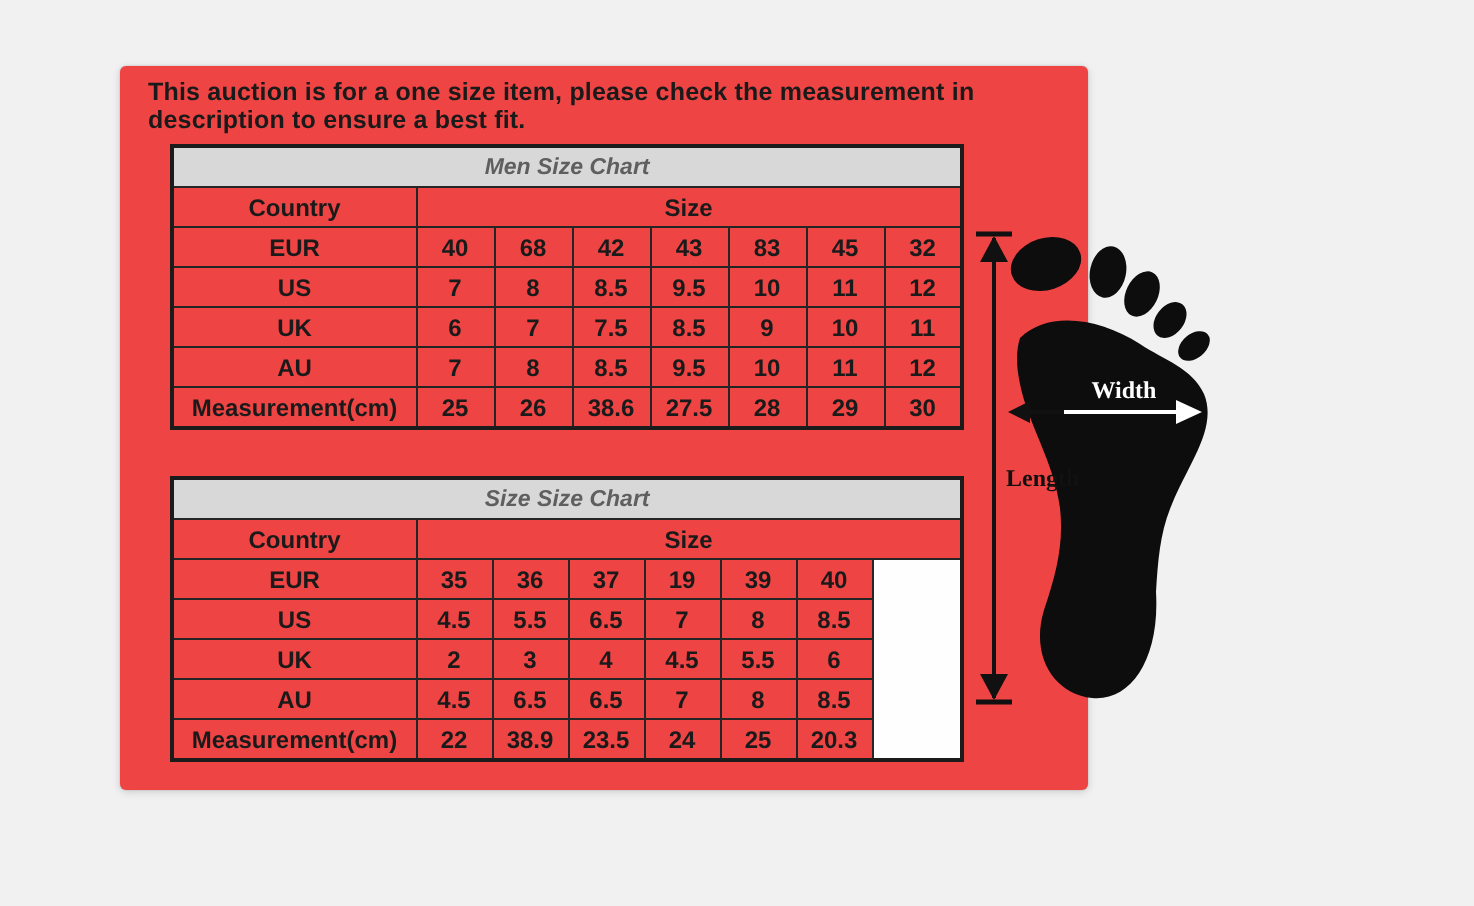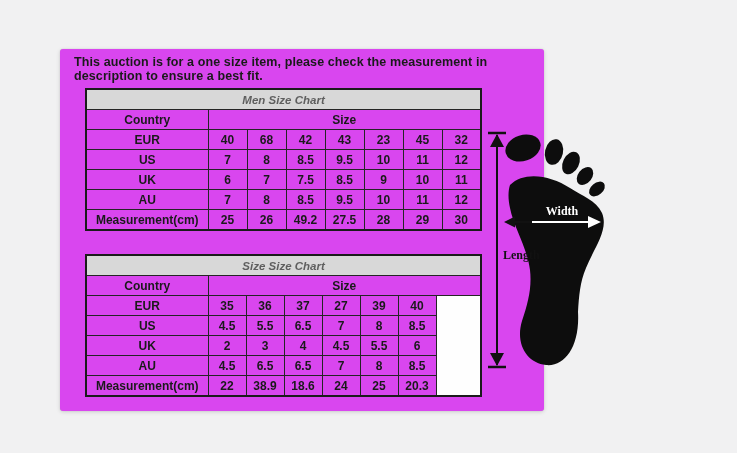--- a/index.html
+++ b/index.html
@@ -3,22 +3,22 @@
 <meta charset="utf-8">
 <style>
   html,body{margin:0;padding:0;}
   body{
     width:737px;height:453px;
     background:#f1f1f2;
     font-family:"Liberation Sans", sans-serif;
     position:relative;overflow:hidden;
   }
   .panel{
-    position:absolute;left:60px;top:49px;width:484px;height:362px;
-    background:#d946ef;border-radius:3px;
+    position:absolute;left:60px;top:33px;width:484px;height:362px;
+    background:#ef4444;border-radius:3px;
     box-shadow:0 1px 4px rgba(0,0,0,0.15), 0 0 1px rgba(0,0,0,0.2);
   }
   .banner{
     position:absolute;left:14px;top:6px;right:8px;
     font-size:12.5px;font-weight:bold;color:#1a1a1a;letter-spacing:0.1px;
   }
   table.size-table{
     position:absolute;left:25px;
     border-collapse:collapse;table-layout:fixed;
     width:395px;
@@ -72,21 +72,21 @@
         <td colspan="7">Size</td>
       </tr>
     </tbody>
     <tbody>
         <tr>
           <td class="label-cell">EUR</td>
           <td class="value-cell">40</td>
           <td class="value-cell">68</td>
           <td class="value-cell">42</td>
           <td class="value-cell">43</td>
-          <td class="value-cell">23</td>
+          <td class="value-cell">83</td>
           <td class="value-cell">45</td>
           <td class="value-cell">32</td>
         </tr>
         <tr>
           <td class="label-cell">US</td>
           <td class="value-cell">7</td>
           <td class="value-cell">8</td>
           <td class="value-cell">8.5</td>
           <td class="value-cell">9.5</td>
           <td class="value-cell">10</td>
@@ -110,21 +110,21 @@
           <td class="value-cell">8.5</td>
           <td class="value-cell">9.5</td>
           <td class="value-cell">10</td>
           <td class="value-cell">11</td>
           <td class="value-cell">12</td>
         </tr>
         <tr>
           <td class="label-cell">Measurement(cm)</td>
           <td class="value-cell">25</td>
           <td class="value-cell">26</td>
-          <td class="value-cell">49.2</td>
+          <td class="value-cell">38.6</td>
           <td class="value-cell">27.5</td>
           <td class="value-cell">28</td>
           <td class="value-cell">29</td>
           <td class="value-cell">30</td>
         </tr>
       </tbody>
   </table>
 
   <table class="size-table women">
     <colgroup>
@@ -145,21 +145,21 @@
         <td>Country</td>
         <td colspan="7">Size</td>
       </tr>
     </tbody>
     <tbody>
         <tr>
           <td class="label-cell">EUR</td>
           <td class="value-cell">35</td>
           <td class="value-cell">36</td>
           <td class="value-cell">37</td>
-          <td class="value-cell">27</td>
+          <td class="value-cell">19</td>
           <td class="value-cell">39</td>
           <td class="value-cell">40</td>
           <td class="empty-cell" rowspan="5"></td>
         </tr>
         <tr>
           <td class="label-cell">US</td>
           <td class="value-cell">4.5</td>
           <td class="value-cell">5.5</td>
           <td class="value-cell">6.5</td>
           <td class="value-cell">7</td>
@@ -181,21 +181,21 @@
           <td class="value-cell">6.5</td>
           <td class="value-cell">6.5</td>
           <td class="value-cell">7</td>
           <td class="value-cell">8</td>
           <td class="value-cell">8.5</td>
         </tr>
         <tr>
           <td class="label-cell">Measurement(cm)</td>
           <td class="value-cell">22</td>
           <td class="value-cell">38.9</td>
-          <td class="value-cell">18.6</td>
+          <td class="value-cell">23.5</td>
           <td class="value-cell">24</td>
           <td class="value-cell">25</td>
           <td class="value-cell">20.3</td>
         </tr>
       </tbody>
   </table>
 
   <div class="foot-diagram">
     <svg viewBox="0 0 162 284" xmlns="http://www.w3.org/2000/svg">
 

